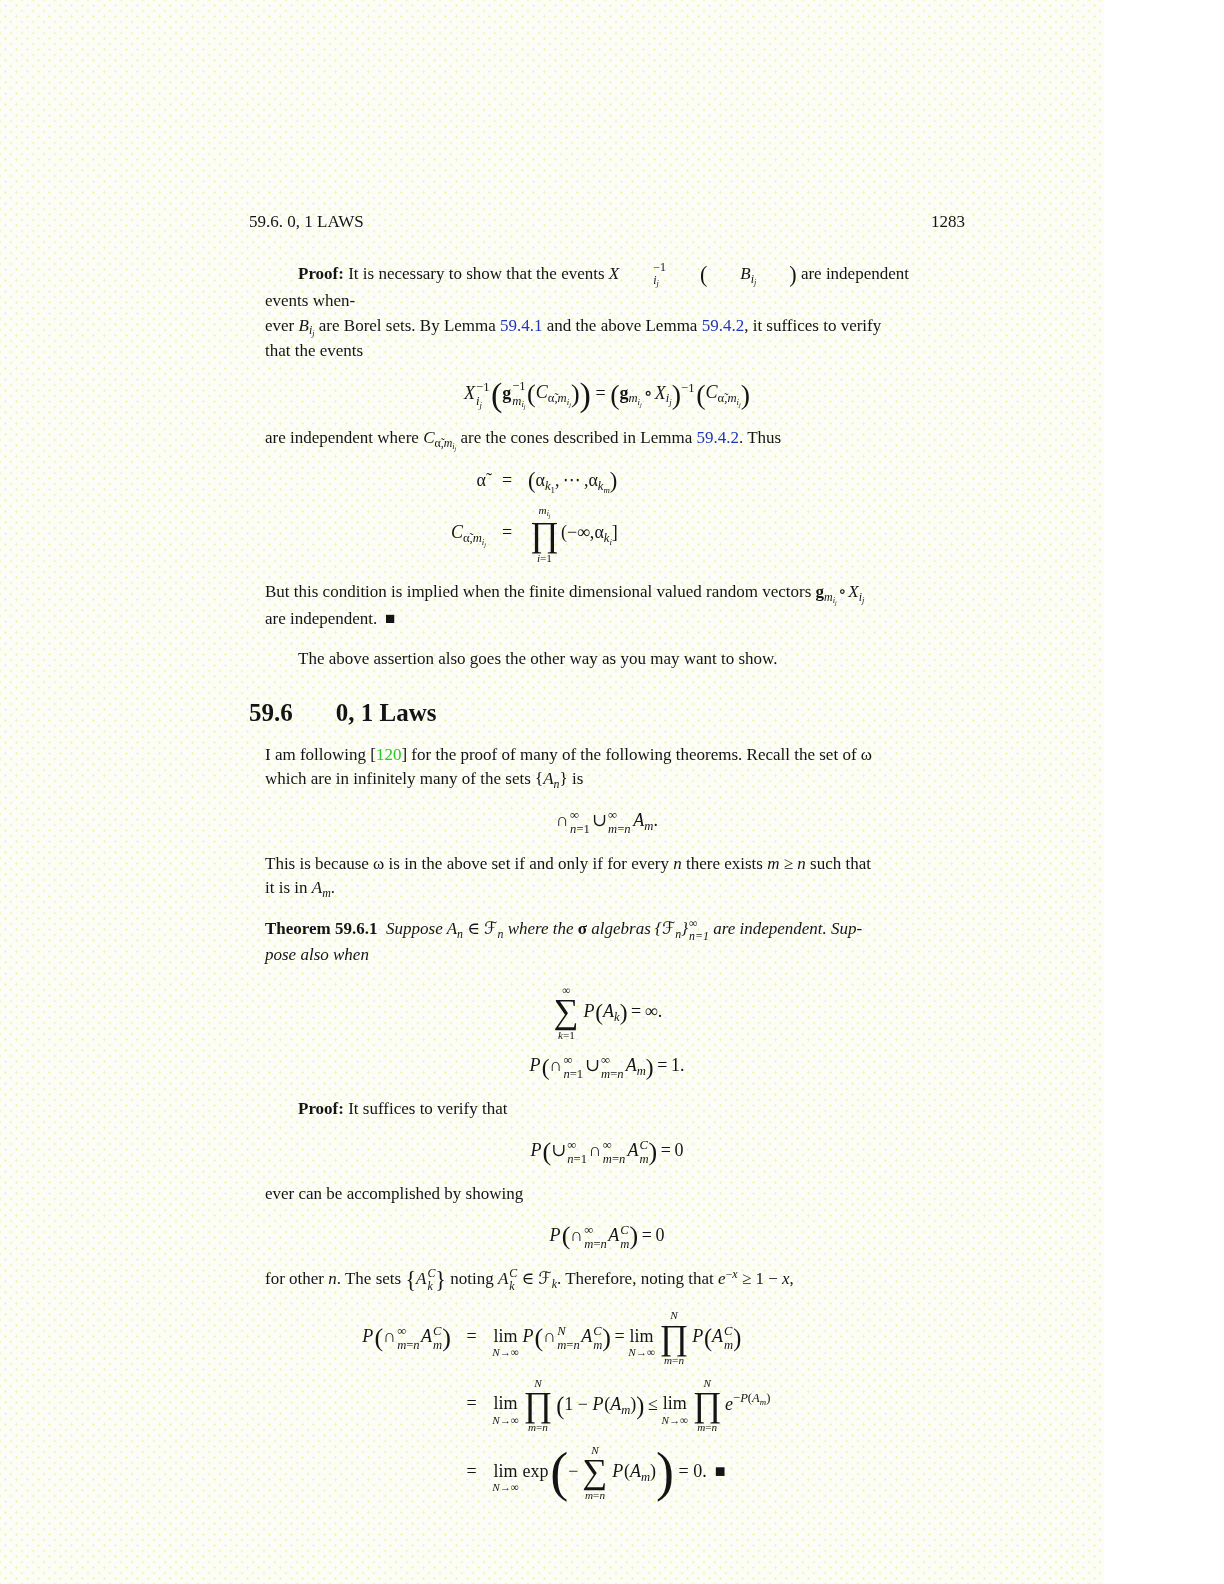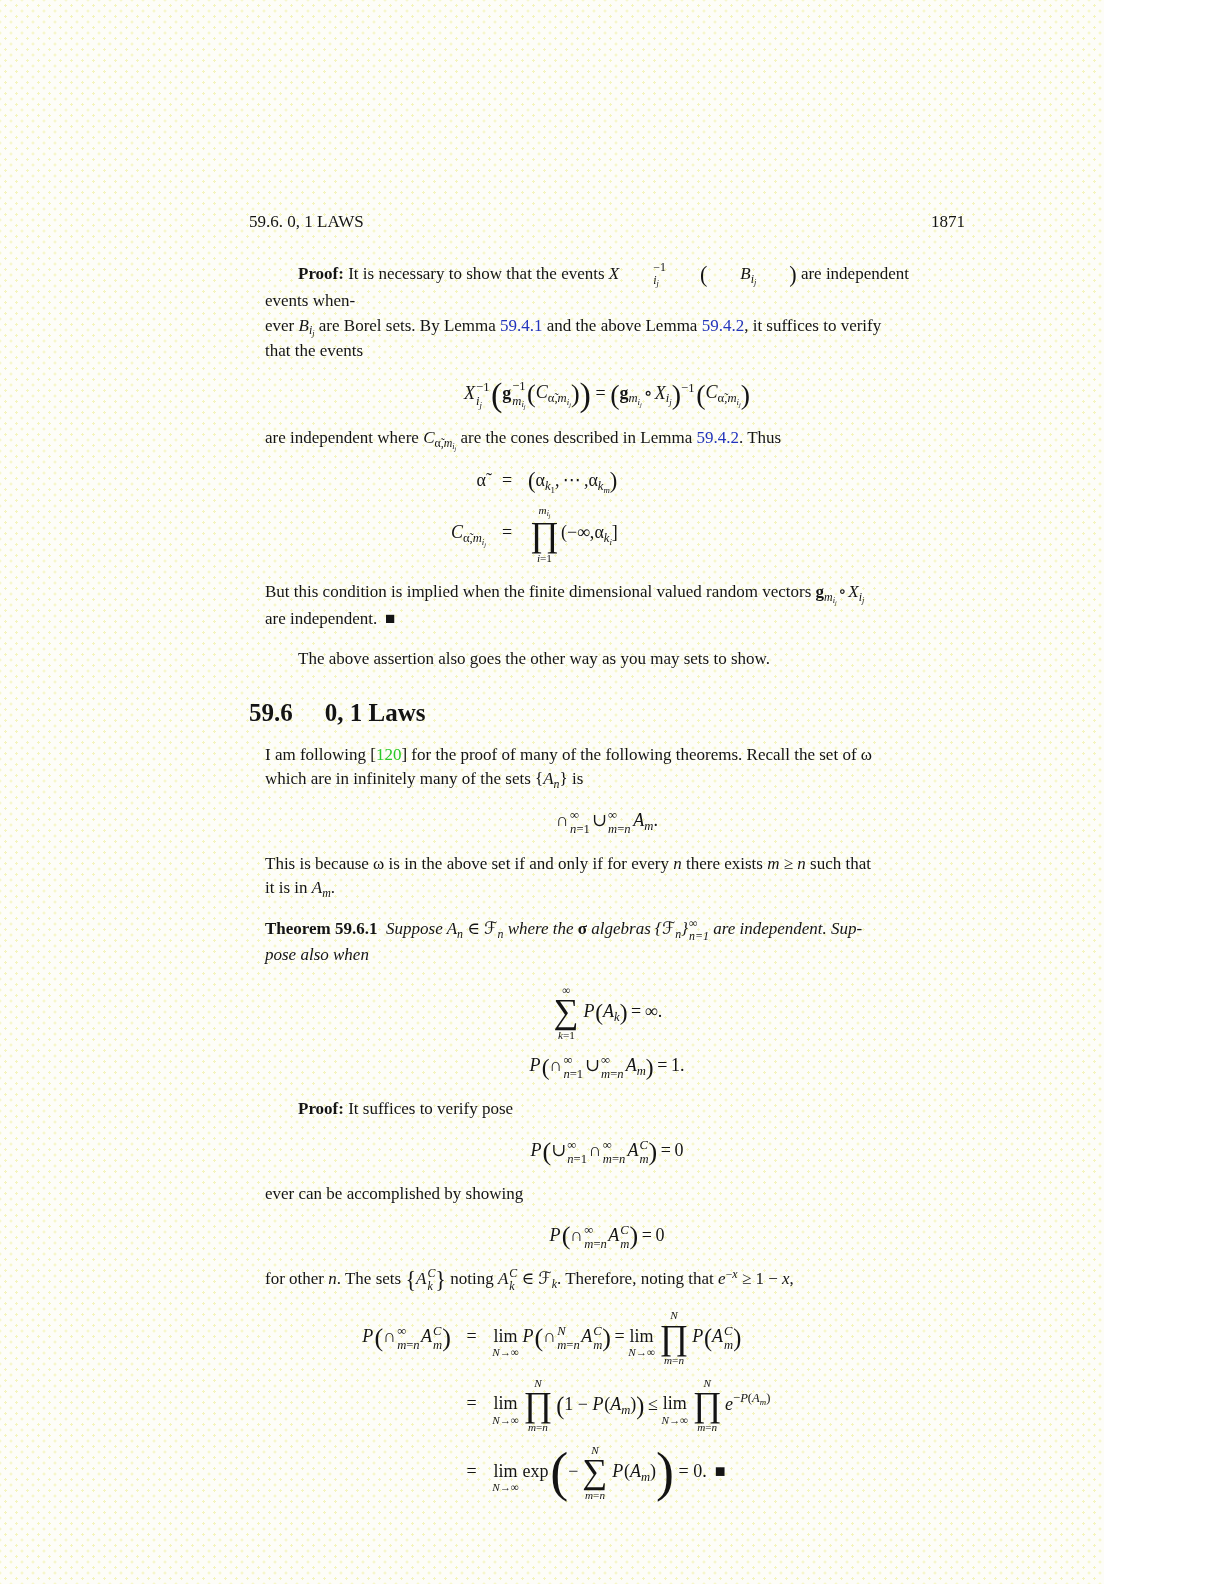--- a/index.html
+++ b/index.html
@@ -17,21 +17,21 @@
     background-size:11px 11px;
     background-position:0 0,5.5px 5.5px;
   }
   .inner{position:absolute;left:249px;top:212px;width:716px;}
   .phead{display:flex;justify-content:space-between;font-size:17px;}
   .para{font-size:17px;line-height:1.44;margin:16px;}
   .indent{text-indent:33px;}
   .italic{font-style:italic;}
   .disp{text-align:center;font-size:18px;margin:12px 0;white-space:nowrap;}
   .sechead{font-size:25px;font-weight:700;margin:27px 0 15px;}
-  .sechead .num{margin-right:32px;}
+  .sechead .num{margin-right:43px;}
   .eqalign{margin:10px 0;}
   .eqrow{display:flex;justify-content:center;align-items:baseline;white-space:nowrap;margin:10px 0;font-size:18px;}
   .lhs{display:inline-block;text-align:right;}
   .rhs{display:inline-block;text-align:left;}
   .rel{display:inline-block;width:42px;text-align:center;}
   .lw2{width:130px;} .rw2{width:330px;}
   .lw8{width:205px;} .rw8{width:480px;}
   
   .mi{font-style:italic;}
   .mb{font-weight:700;font-style:normal;}
@@ -51,21 +51,21 @@
   .mfc>.in{white-space:nowrap;}
 </style>
 </head>
 <body>
 
 <div class="page">
   <div class="inner">
 
     <div class="phead">
       <span>59.6.  0, 1 LAWS</span>
-      <span>1871</span>
+      <span>1283</span>
     </div>
 
     <p class="para indent" style="margin-top:29px"><span class="mb">Proof:</span><span class="mr"> It is necessary to show that the events </span><span class="mi">X</span><span class="mss">
           <span class="u"><span class="mr">−1</span></span>
           <span class="d"><span class="mi">i</span><span class="msub"><span class="mi">j</span></span></span>
         </span><span class="mhs" style="display: inline-block; width: 0.06em;"></span><span class="mfc">
           <span class="dl" style="font-size: 130%;">(</span>
           <span class="in"><span class="mi">B</span><span class="msub"><span class="mi">i</span><span class="msub"><span class="mi">j</span></span></span></span>
           <span class="dl" style="font-size: 130%;">)</span>
         </span><span class="mr"> are independent events when-</span><br><span class="mr">ever </span><span class="mi">B</span><span class="msub"><span class="mi">i</span><span class="msub"><span class="mi">j</span></span></span><span class="mr"> are Borel sets. By Lemma </span><span class="mlink">59.4.1</span><span class="mr"> and the above Lemma </span><span class="mlink">59.4.2</span><span class="mr">, it suffices to verify</span><br><span class="mr">that the events</span></p>
@@ -111,21 +111,21 @@
           <span class="rel">=</span>
           <span class="rhs rw2"><span class="mbig">
               <span class="u"><span class="mi">m</span><span class="msub"><span class="mi">i</span><span class="msub"><span class="mi">j</span></span></span></span>
               <span class="sym">∏</span>
               <span class="d"><span class="mi">i</span><span class="mr">=1</span></span>
             </span><span class="mr">(−∞,</span><span class="mr">α</span><span class="msub"><span class="mi">k</span><span class="msub"><span class="mi">i</span></span></span><span class="mr">]</span></span>
       </div>
     </div>
 
     <p class="para"><span class="mr">But this condition is implied when the finite dimensional valued random vectors </span><span class="mb">g</span><span class="msub"><span class="mi">m</span><span class="msub"><span class="mi">i</span><span class="msub"><span class="mi">j</span></span></span></span><span class="mhs" style="display: inline-block; width: 0.1em;"></span><span class="mr">∘</span><span class="mhs" style="display: inline-block; width: 0.1em;"></span><span class="mi">X</span><span class="msub"><span class="mi">i</span><span class="msub"><span class="mi">j</span></span></span><br><span class="mr">are independent. </span><span class="mhs" style="display: inline-block; width: 0.2em;"></span><span class="mr">■</span></p>
-    <p class="para indent"><span class="mr">The above assertion also goes the other way as you may sets to show.</span></p>
+    <p class="para indent"><span class="mr">The above assertion also goes the other way as you may want to show.</span></p>
 
     <h2 class="sechead"><span class="num">59.6</span><span>0, 1 Laws</span></h2>
 
     <p class="para"><span class="mr">I am following [</span><span class="mcite">120</span><span class="mr">] for the proof of many of the following theorems. Recall the set of ω</span><br><span class="mr">which are in infinitely many of the sets </span><span class="mr">{</span><span class="mi">A</span><span class="msub"><span class="mi">n</span></span><span class="mr">}</span><span class="mr"> is</span></p>
 
     <div class="disp" style="margin:10px 0"><span class="mr">∩</span><span class="mss">
           <span class="u"><span class="mr">∞</span></span>
           <span class="d"><span class="mi">n</span><span class="mr">=1</span></span>
         </span><span class="mhs" style="display: inline-block; width: 0.12em;"></span><span class="mr">∪</span><span class="mss">
           <span class="u"><span class="mr">∞</span></span>
@@ -155,21 +155,21 @@
           <span class="in"><span class="mr">∩</span><span class="mss">
               <span class="u"><span class="mr">∞</span></span>
               <span class="d"><span class="mi">n</span><span class="mr">=1</span></span>
             </span><span class="mhs" style="display: inline-block; width: 0.1em;"></span><span class="mr">∪</span><span class="mss">
               <span class="u"><span class="mr">∞</span></span>
               <span class="d"><span class="mi">m</span><span class="mr">=</span><span class="mi">n</span></span>
             </span><span class="mhs" style="display: inline-block; width: 0.12em;"></span><span class="mi">A</span><span class="msub"><span class="mi">m</span></span></span>
           <span class="dl" style="font-size: 130%;">)</span>
         </span><span class="mhs" style="display: inline-block; width: 0.2em;"></span><span class="mr">=</span><span class="mhs" style="display: inline-block; width: 0.2em;"></span><span class="mr">1.</span></div>
 
-    <p class="para indent"><span class="mb">Proof:</span><span class="mr"> It suffices to verify pose</span></p>
+    <p class="para indent"><span class="mb">Proof:</span><span class="mr"> It suffices to verify that</span></p>
 
     <div class="disp"><span class="mi">P</span><span class="mhs" style="display: inline-block; width: 0.06em;"></span><span class="mfc">
           <span class="dl" style="font-size: 145%;">(</span>
           <span class="in"><span class="mr">∪</span><span class="mss">
               <span class="u"><span class="mr">∞</span></span>
               <span class="d"><span class="mi">n</span><span class="mr">=1</span></span>
             </span><span class="mhs" style="display: inline-block; width: 0.1em;"></span><span class="mr">∩</span><span class="mss">
               <span class="u"><span class="mr">∞</span></span>
               <span class="d"><span class="mi">m</span><span class="mr">=</span><span class="mi">n</span></span>
             </span><span class="mhs" style="display: inline-block; width: 0.12em;"></span><span class="mi">A</span><span class="mss">

